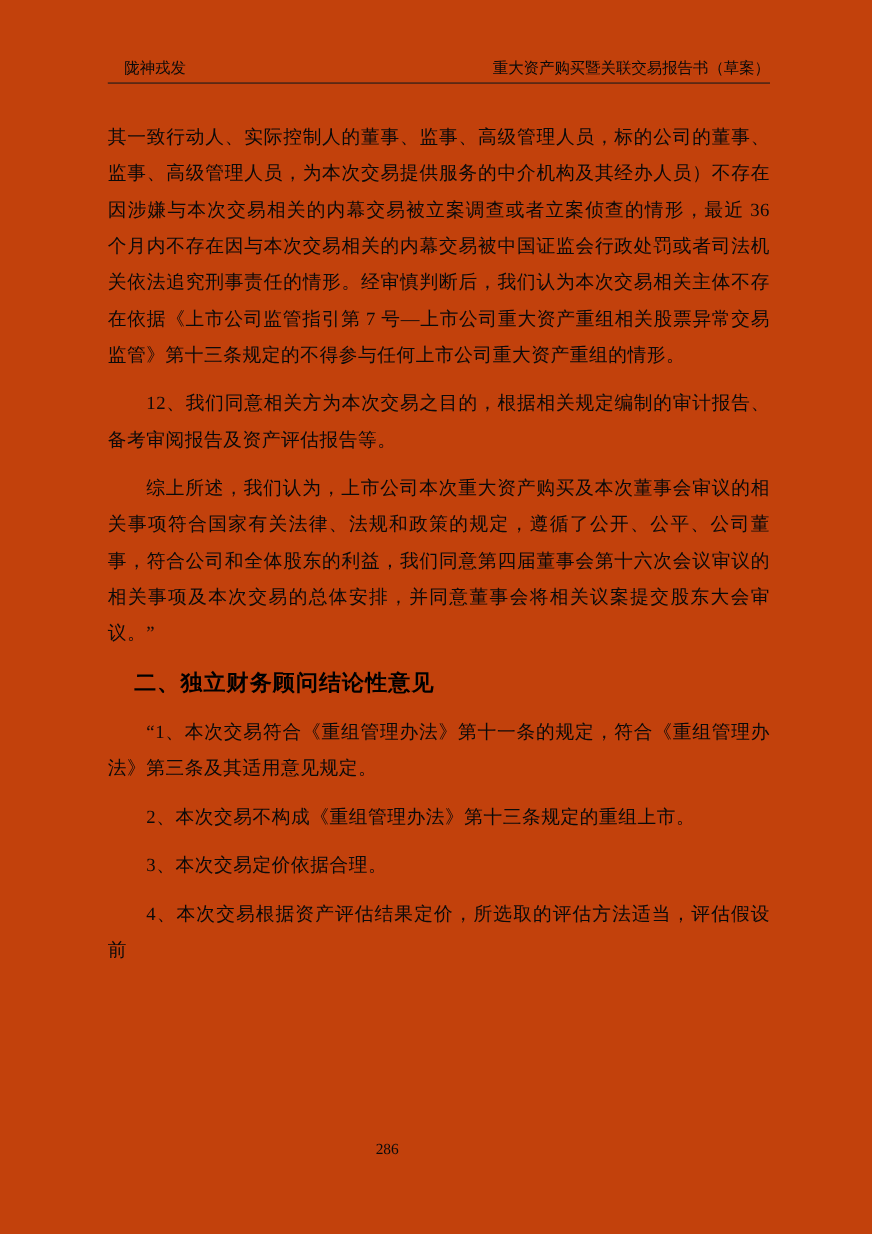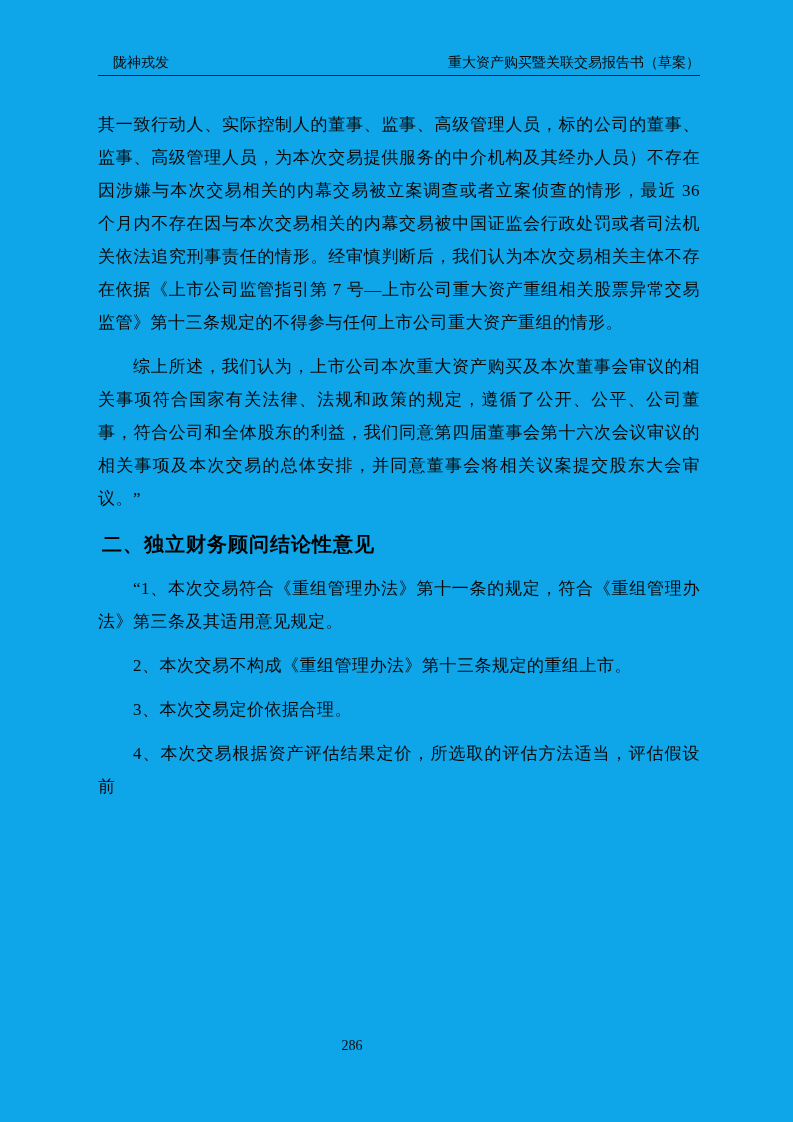--- a/index.html
+++ b/index.html
@@ -4,21 +4,21 @@
 <style>
   html, body {
     margin: 0;
     padding: 0;
     background: #ffffff;
   }
   .page {
     position: relative;
     width: 793px;
     height: 1122px;
-    background: #0ea5e9;
+    background: #c2410c;
     color: #0a0a0a;
     font-family: "Liberation Serif", "DejaVu Serif", serif;
     overflow: hidden;
   }
   
   .page-header {
     position: absolute;
     left: 98px;
     top: 48px;
     width: 602px;
@@ -55,21 +55,21 @@
   }
   .doc-body p.indent {
     text-indent: 35px;
   }
   .doc-body h2 {
     font-family: "Liberation Sans", "DejaVu Sans", sans-serif;
     font-size: 20px;
     font-weight: 700;
     line-height: 30px;
     letter-spacing: 1px;
-    margin: 14px 0 13px 4px;
+    margin: 14px 0 13px 24px;
     text-align: left;
     color: #000000;
   }
   
   .page-footer {
     position: absolute;
     left: 0;
     top: 1037px;
     width: 704px;
     text-align: center;
@@ -83,20 +83,21 @@
 
 <div class="page">
 
   <div class="page-header">
     <span class="left">陇神戎发</span>
     <span class="right">重大资产购买暨关联交易报告书（草案）</span>
   </div>
 
   <div class="doc-body">
     <p>其一致行动人、实际控制人的董事、监事、高级管理人员，标的公司的董事、监事、高级管理人员，为本次交易提供服务的中介机构及其经办人员）不存在因涉嫌与本次交易相关的内幕交易被立案调查或者立案侦查的情形，最近 36 个月内不存在因与本次交易相关的内幕交易被中国证监会行政处罚或者司法机关依法追究刑事责任的情形。经审慎判断后，我们认为本次交易相关主体不存在依据《上市公司监管指引第 7 号—上市公司重大资产重组相关股票异常交易监管》第十三条规定的不得参与任何上市公司重大资产重组的情形。</p>
+    <p class="indent">12、我们同意相关方为本次交易之目的，根据相关规定编制的审计报告、备考审阅报告及资产评估报告等。</p>
     <p class="indent">综上所述，我们认为，上市公司本次重大资产购买及本次董事会审议的相关事项符合国家有关法律、法规和政策的规定，遵循了公开、公平、公司董事，符合公司和全体股东的利益，我们同意第四届董事会第十六次会议审议的相关事项及本次交易的总体安排，并同意董事会将相关议案提交股东大会审议。”</p>
 
     <h2>二、独立财务顾问结论性意见</h2>
 
     <p class="indent">“1、本次交易符合《重组管理办法》第十一条的规定，符合《重组管理办法》第三条及其适用意见规定。</p>
     <p class="indent">2、本次交易不构成《重组管理办法》第十三条规定的重组上市。</p>
     <p class="indent">3、本次交易定价依据合理。</p>
     <p class="indent">4、本次交易根据资产评估结果定价，所选取的评估方法适当，评估假设前</p>
   </div>
 

